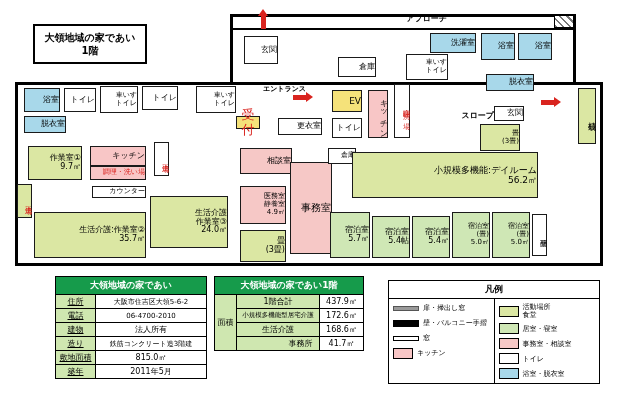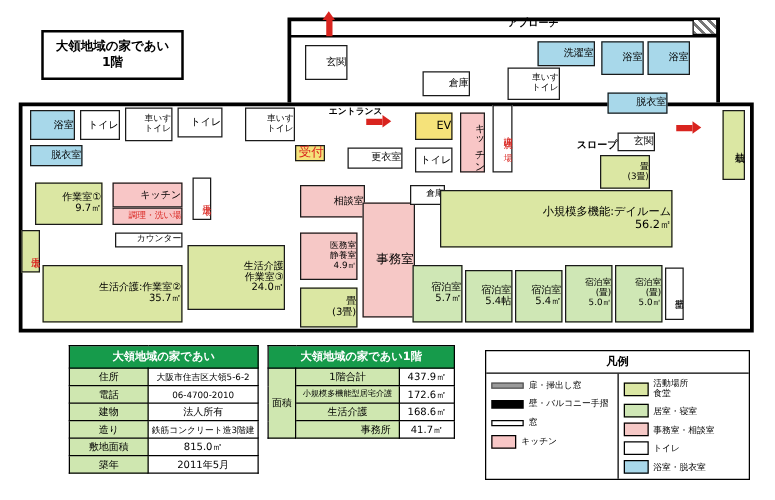--- a/index.html
+++ b/index.html
@@ -24,21 +24,21 @@
   .arrow::after { content: ""; position: absolute; left: 13px; top: -3px; width: 0; height: 0;
     border: 5px solid transparent; border-left-width: 7px; border-right-width: 0; }
   .arrow.up { transform: rotate(-90deg); }
 
   table { position: absolute; border-collapse: collapse; background: #fff; z-index: 6; }
   th, td { border: 1px solid #000; padding: 1px 2px; font-weight: normal; }
   .tbl-head { color: #fff; font-weight: bold; text-align: center; font-size: 9px; padding: 2px; }
   .lbl { text-align: center; font-size: 8px; }
   .val { text-align: center; font-size: 8px; background: #fff; }
   #info-table { left: 55px; top: 276px; width: 152px; }
-  #info-table .lbl { width: 63px; }
+  #info-table .lbl { width: 40px; text-decoration: underline; }
   #area-table { left: 214px; top: 276px; width: 150px; }
   #area-table .merged { width: 22px; }
   #area-table .val { width: 44px; }
 
   .legend { position: absolute; left: 388px; top: 280px; width: 212px; border: 1px solid #000; background: #fff; z-index: 6; }
   .legend-title { text-align: center; font-weight: bold; font-size: 9px; border-bottom: 1px solid #000; padding: 2px; }
   .legend-cols { display: flex; }
   .legend-col { flex: 1; padding: 2px 0; }
   .legend-col + .legend-col { border-left: 1px solid #000; }
   .legend-item { display: flex; align-items: center; gap: 4px; padding: 2px 4px; font-size: 7px; line-height: 1.15; min-height: 15px; }
@@ -129,21 +129,21 @@
         <div>手洗場</div>
       </div>
       <div class="room" style="left: 150px; top: 196px; width: 78px; height: 52px; font-size: 8px; background: rgb(219, 231, 163);">
         <div>生活介護</div>
         <div>作業室③</div>
         <div>24.0㎡</div>
       </div>
       <div class="room nobox" style="left: 246px; top: 84px; width: 60px; height: 12px; font-size: 7px; background: transparent;">
         <div>エントランス</div>
       </div>
-      <div class="room" style="left: 236px; top: 116px; width: 24px; height: 13px; font-size: 10px; background: rgb(245, 226, 122); color: rgb(217, 36, 31);">
+      <div class="room" style="left: 236px; top: 116px; width: 24px; height: 13px; font-size: 13px; background: rgb(245, 226, 122); color: rgb(217, 36, 31);">
         <div>受付</div>
       </div>
       <div class="room" style="left: 278px; top: 118px; width: 44px; height: 17px; font-size: 8px; background: rgb(255, 255, 255);">
         <div>更衣室</div>
       </div>
       <div class="room" style="left: 240px; top: 148px; width: 52px; height: 26px; font-size: 8px; background: rgb(246, 200, 198);">
         <div>相談室</div>
       </div>
       <div class="room" style="left: 240px; top: 186px; width: 46px; height: 38px; font-size: 7px; background: rgb(246, 200, 198);">
         <div>医務室</div>

